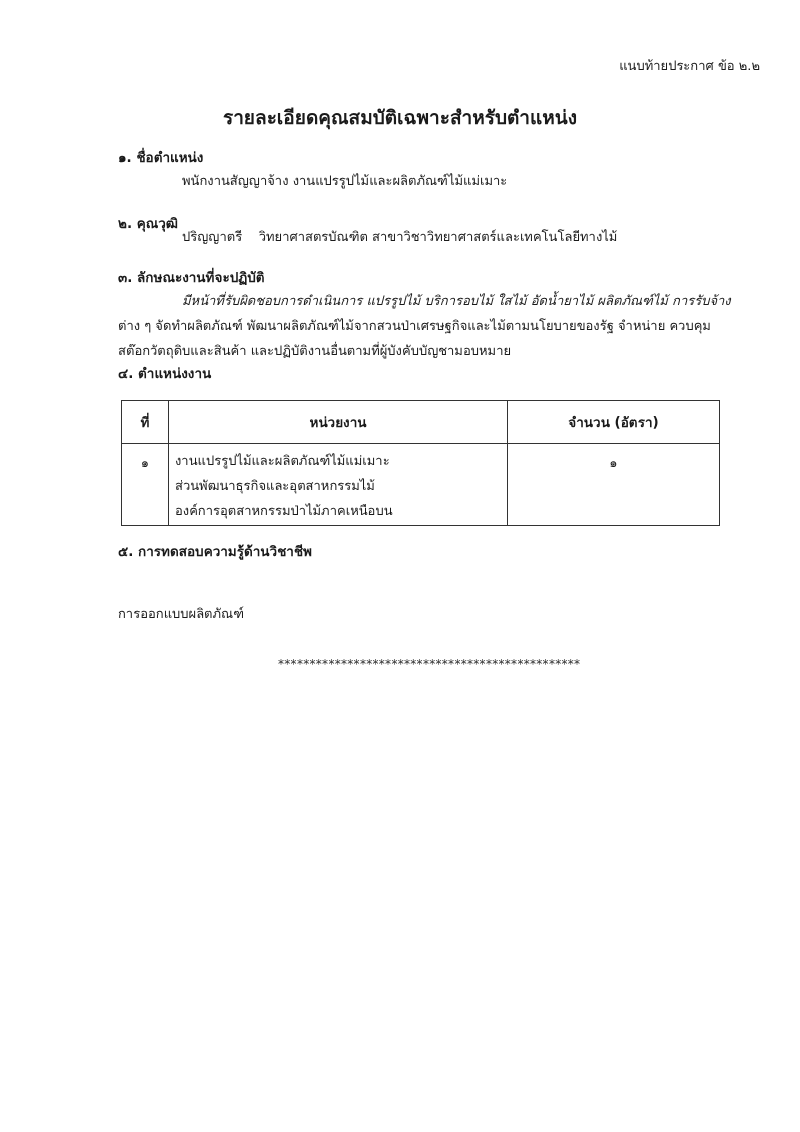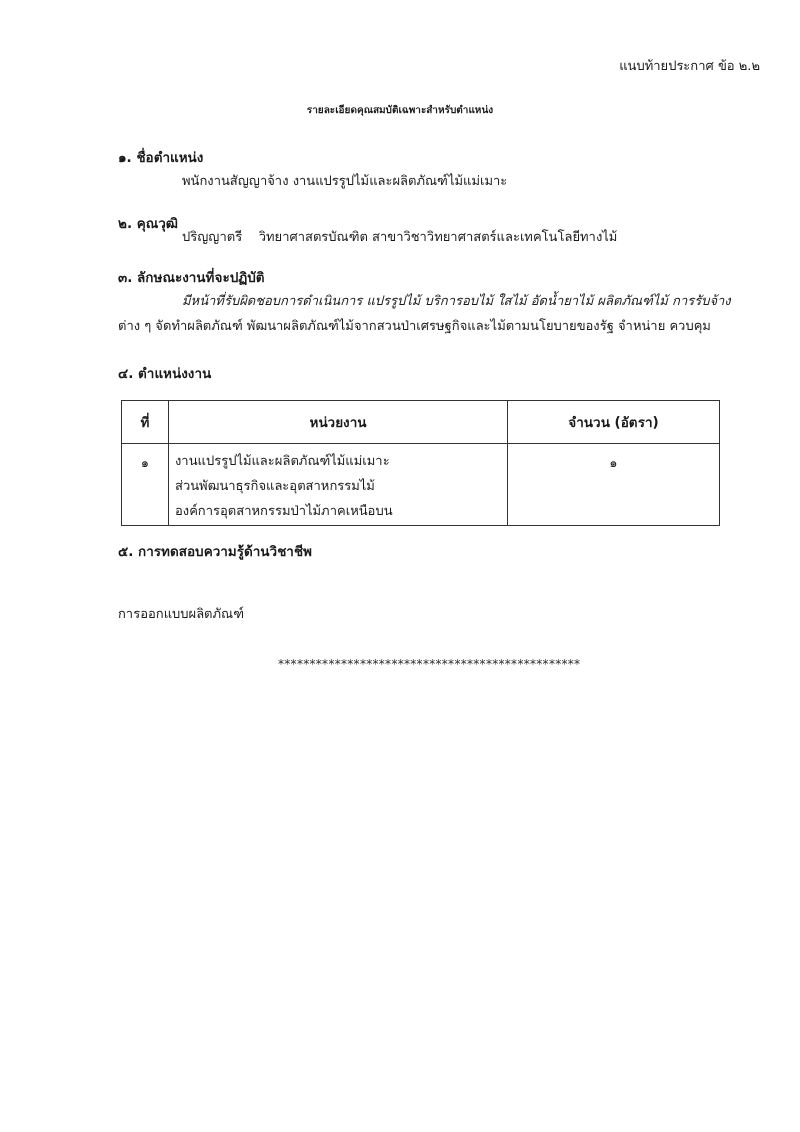--- a/index.html
+++ b/index.html
@@ -26,21 +26,21 @@
     .ref {
       top: 55px;
       right: 40px;
       font-size: 13px;
     }
     .title {
       top: 102px;
       left: 0;
       width: 800px;
       text-align: center;
-      font-size: 10px;
+      font-size: 19px;
       font-weight: bold;
     }
     .heading {
       font-size: 13.5px;
       font-weight: bold;
       left: 118px;
     }
     .body-text {
       font-size: 13px;
     }
@@ -103,20 +103,21 @@
   <div class="abs heading" style="top:146px;">๑. ชื่อตำแหน่ง</div>
   <div class="abs body-text indent" style="top:170px;">พนักงานสัญญาจ้าง งานแปรรูปไม้และผลิตภัณฑ์ไม้แม่เมาะ</div>
 
   <div class="abs heading" style="top:212px;">๒. คุณวุฒิ</div>
   <div class="abs body-text indent" style="top:226px; white-space:pre;">ปริญญาตรี    วิทยาศาสตรบัณฑิต สาขาวิชาวิทยาศาสตร์และเทคโนโลยีทางไม้</div>
 
   <div class="abs heading" style="top:266px;">๓. ลักษณะงานที่จะปฏิบัติ</div>
   <div class="para3">
     <span class="line first">มีหน้าที่รับผิดชอบการดำเนินการ แปรรูปไม้ บริการอบไม้ ใสไม้ อัดน้ำยาไม้ ผลิตภัณฑ์ไม้ การรับจ้าง</span>
     <span class="line">ต่าง ๆ จัดทำผลิตภัณฑ์ พัฒนาผลิตภัณฑ์ไม้จากสวนป่าเศรษฐกิจและไม้ตามนโยบายของรัฐ จำหน่าย ควบคุม</span>
+    <span class="line">สต๊อกวัตถุดิบและสินค้า และปฏิบัติงานอื่นตามที่ผู้บังคับบัญชามอบหมาย</span>
   </div>
 
   <div class="abs heading" style="top:362px;">๔. ตำแหน่งงาน</div>
 
   <table class="units">
     <thead>
       <tr>
         <th class="col-no">ที่</th>
         <th class="col-unit">หน่วยงาน</th>
         <th class="col-count">จำนวน (อัตรา)</th>

